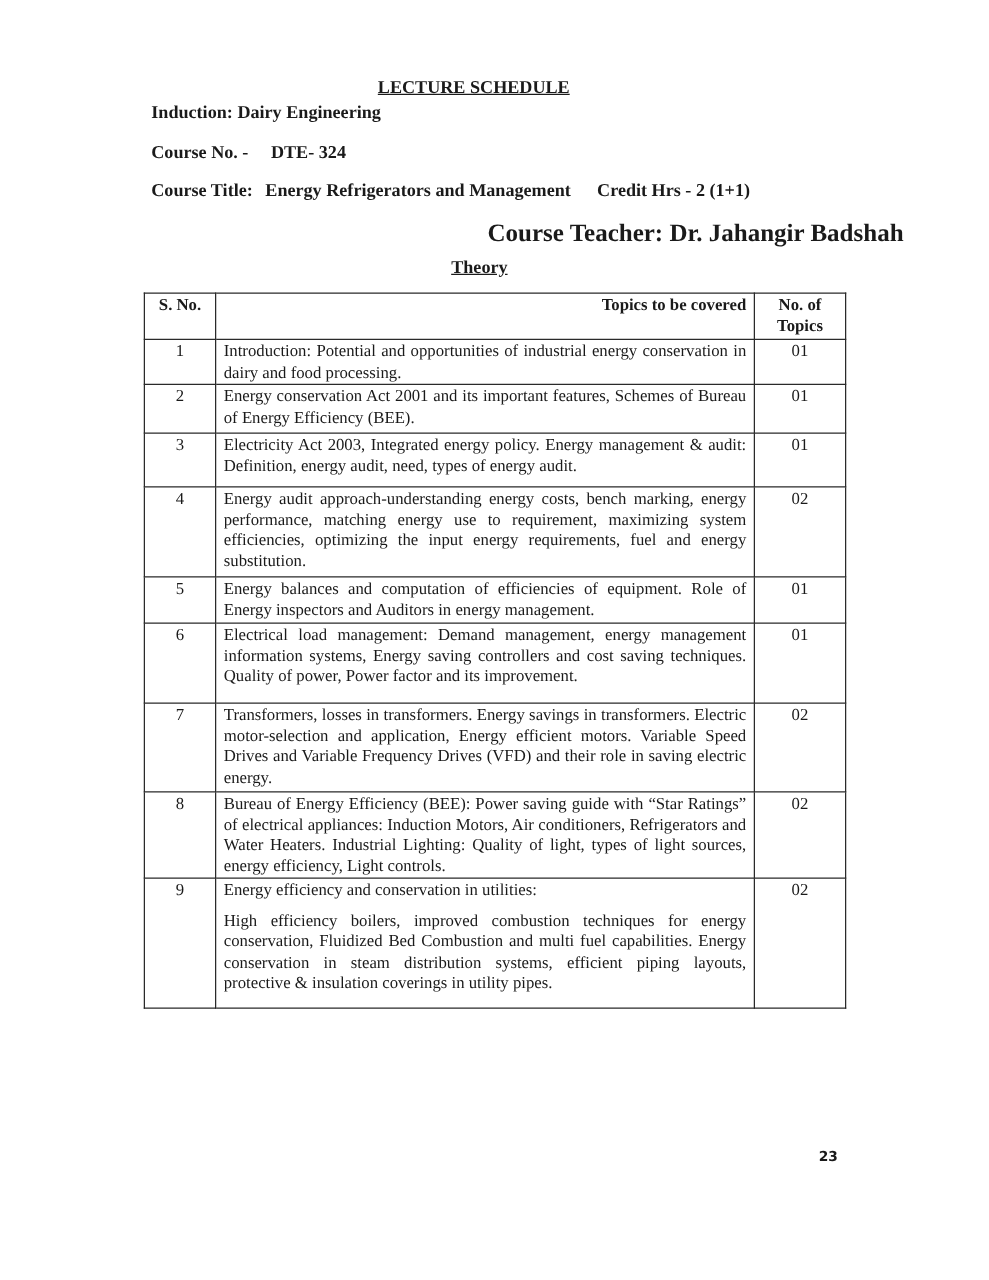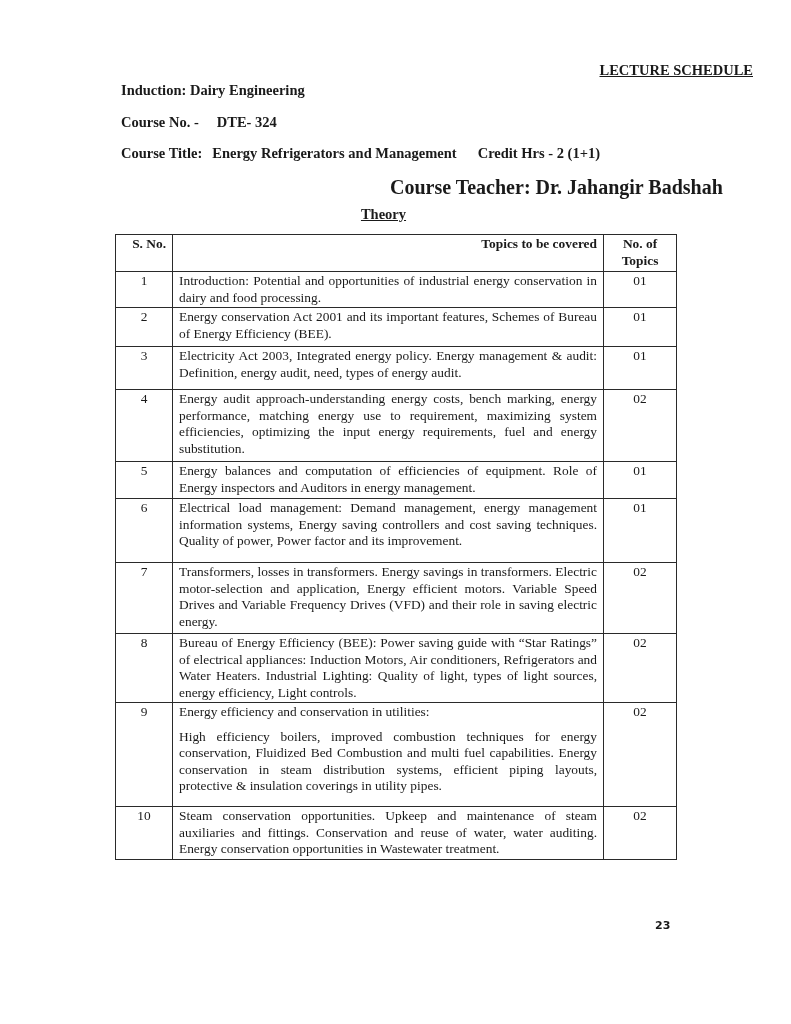--- a/index.html
+++ b/index.html
@@ -1,19 +1,19 @@
 <!DOCTYPE html>
 <html><head>
 <meta charset="utf-8">
 <style>
   html, body { margin:0; padding:0; background:#ffffff; }
   body { width:791px; height:1024px; position:relative; overflow:hidden;
          font-family:"Liberation Serif", "DejaVu Serif", serif; color:#1a1a1a; }
   .abs { position:absolute; white-space:nowrap; }
-  #title { left:0; width:748px; top:62px; text-align:right; font-size:14.5px; font-weight:bold; text-decoration:underline; padding-left:0; }
+  #title { left:0; width:748px; top:62px; text-align:center; font-size:14.5px; font-weight:bold; text-decoration:underline; padding-left:0; }
   #title span { position:relative; left:5px; }
   #dept { left:121px; top:82px; font-size:14.5px; font-weight:bold; }
   #courseno { left:121px; top:114px; font-size:14.5px; font-weight:bold; }
   #courseno .val { margin-left:18px; }
   #coursetitle { left:121px; top:145px; font-size:14.5px; font-weight:bold; }
   #coursetitle .val { margin-left:10px; }
   #coursetitle .credit { margin-left:21px; }
   #teacher { left:390px; top:176px; font-size:20px; font-weight:bold; }
   #theory { left:0; width:791px; top:206px; text-align:center; font-size:14.5px; font-weight:bold; text-decoration:underline; }
   #theory span { position:relative; left:-12px; }
@@ -50,21 +50,21 @@
 <div id="teacher" class="abs">
   <span>Course Teacher:</span>
   <span>Dr. Jahangir Badshah</span>
 </div>
 
 <div id="theory" class="abs"><span>Theory</span></div>
 
 <table id="schedule">
   <thead>
     <tr style="height:37px;">
-      <th class="sno" style="text-align:right;">S. No.</th>
+      <th class="sno" style="text-align:center;">S. No.</th>
       <th>Topics to be covered</th>
       <th class="cls">No. of Topics</th>
     </tr>
   </thead>
   <tbody id="rows-body">
       <tr style="height: 35px;">
         <td class="sno">1</td>
         <td class="topic">
           <p>Introduction: Potential and opportunities of industrial energy conservation in dairy and food processing.</p>
         </td>
@@ -120,23 +120,16 @@
         <td class="cls">02</td>
       </tr>
       <tr style="height: 104px;">
         <td class="sno">9</td>
         <td class="topic">
           <p>Energy efficiency and conservation in utilities:</p>
           <p>High efficiency boilers, improved combustion techniques for energy conservation, Fluidized Bed Combustion and multi fuel capabilities. Energy conservation in steam distribution systems, efficient piping layouts, protective &amp; insulation coverings in utility pipes.</p>
         </td>
         <td class="cls">02</td>
       </tr>
-      <tr style="height: 51px;">
-        <td class="sno">10</td>
-        <td class="topic">
-          <p>Steam conservation opportunities. Upkeep and maintenance of steam auxiliaries and fittings. Conservation and reuse of water, water auditing.  Energy conservation opportunities in Wastewater treatment.</p>
-        </td>
-        <td class="cls">02</td>
-      </tr>
     </tbody>
 </table>
 
 <div id="pagenum" class="abs">23</div>
 
 </body></html>

